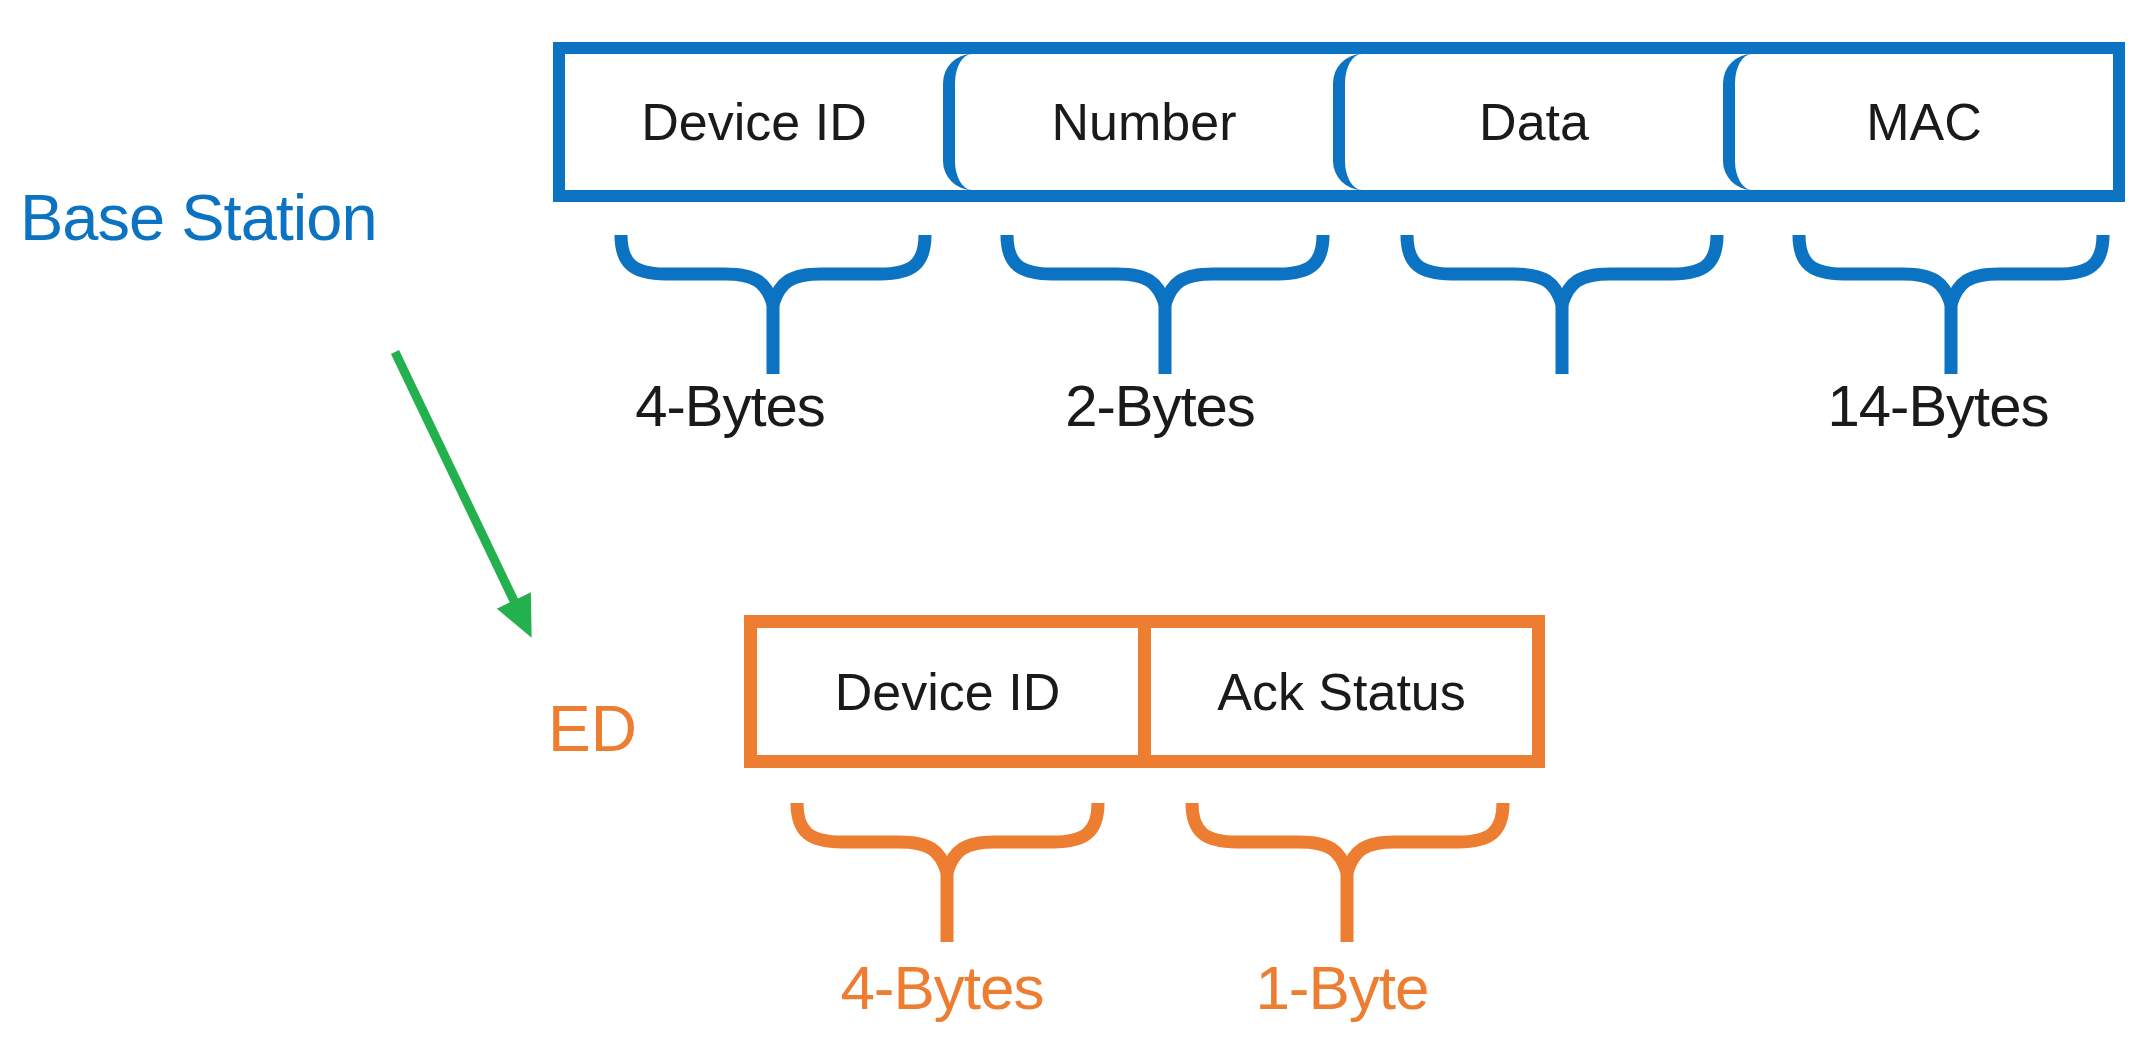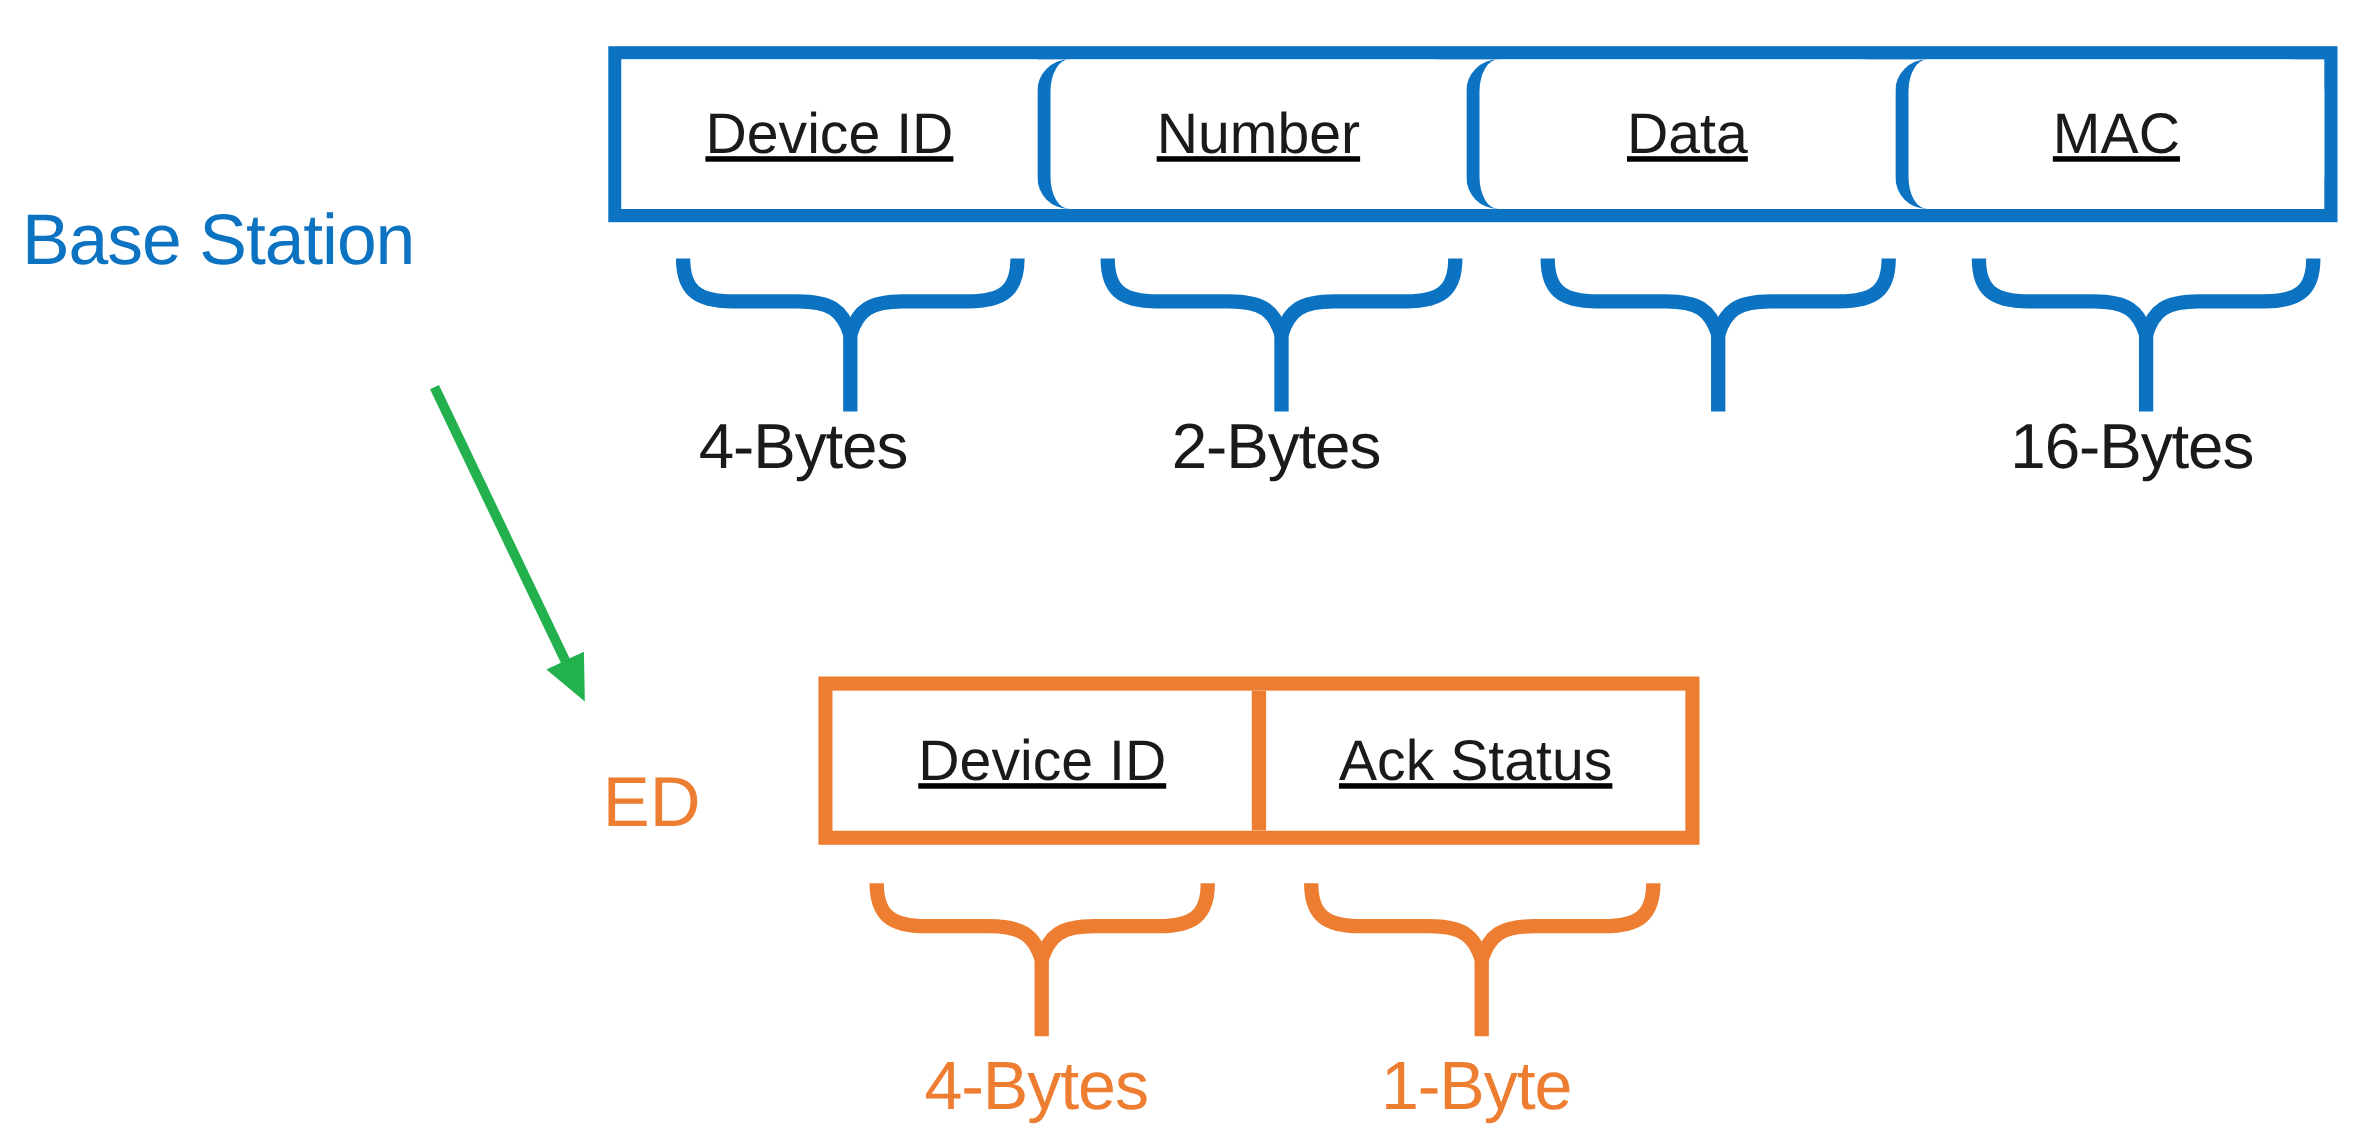--- a/index.html
+++ b/index.html
@@ -37,21 +37,20 @@
     left:553px;top:42px;width:1572px;height:160px;
     border:12px solid var(--blue);
   }
   .frame.orange{
     left:744px;top:615px;width:801px;height:153px;
     border:13px solid var(--orange);
   }
   .cell{
     flex:1;display:flex;align-items:center;justify-content:center;
     background:#fff;
-    text-decoration:underline;
   }
   .frame.blue .cell + .cell{border-left:12px solid var(--blue);border-radius:29px;}
   .frame.orange .cell + .cell{border-left:13px solid var(--orange);justify-content:center;}
   .cell span{
     font-size:52px;color:var(--ink);white-space:nowrap;
   }
   
   .brace{position:absolute;overflow:visible;}
   .brace path, .brace line{fill:none;stroke-width:13px;}
   .brace.b path, .brace.b line{stroke:var(--blue);}
@@ -100,21 +99,21 @@
     <path d="M 7 3 C 7 32 20 42 52 42 L 114 42 C 144 42 155 50 162 72 C 169 50 180 42 210 42 L 272 42 C 304 42 317 32 317 3"></path>
     <line x1="162" y1="64" x2="162" y2="142"></line>
   </svg>
   <svg class="brace b" style="left:1792px;top:232px" width="318" height="148" viewBox="0 0 318 148">
     <path d="M 7 3 C 7 32 20 42 52 42 L 111 42 C 141 42 152 50 159 72 C 166 50 177 42 207 42 L 266 42 C 298 42 311 32 311 3"></path>
     <line x1="159" y1="64" x2="159" y2="142"></line>
   </svg>
 
   <div class="size b" style="left:570px">4-Bytes</div>
   <div class="size b" style="left:1000px">2-Bytes</div>
-  <div class="size b" style="left:1778px">16-Bytes</div>
+  <div class="size b" style="left:1778px">14-Bytes</div>
 
   <svg class="arrow" width="210" height="335" viewBox="0 0 210 335">
     <defs>
       <marker id="ah" markerWidth="4.6" markerHeight="4.2" refX="3.4" refY="2.1" orient="auto">
         <path d="M0,0 L4.6,2.1 L0,4.2 z" fill="#22B14C"></path>
       </marker>
     </defs>
     <line x1="23" y1="14" x2="155" y2="290" stroke="#22B14C" stroke-width="9" marker-end="url(#ah)"></line>
   </svg>
 

